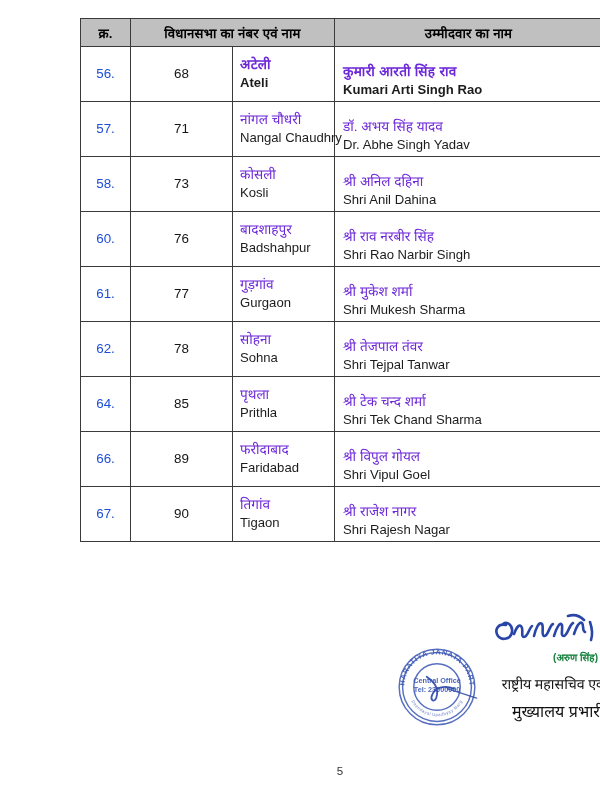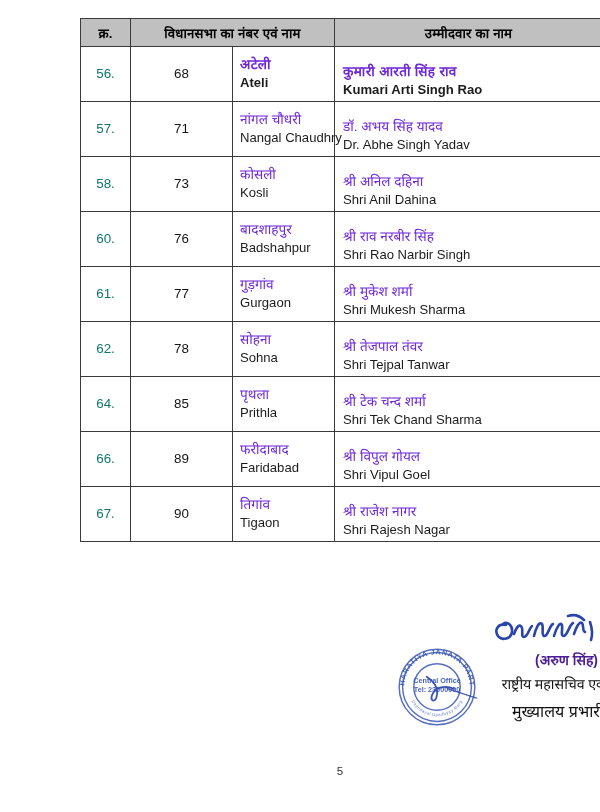--- a/index.html
+++ b/index.html
@@ -51,21 +51,21 @@
   th.h-sn    { width: 49px; }
   th.h-ac    { width: 203px; }
   th.h-cand  { width: 267px; }
 
   tbody tr { height: 46.7px; }
 
   td.c-sn {
     width: 49px;
     text-align: center;
     font-size: 13.4px;
-    color: #0f766e;
+    color: #1d4ed8;
   }
   td.c-num {
     width: 36px;
     text-align: center;
     font-size: 13.4px;
     color: #141414;
   }
   td.c-name {
     width: 167px;
     padding: 2px 0 3px 7px;
@@ -109,23 +109,23 @@
     right: 18px;
     top: 0px;
     width: 112px;
     height: 34px;
   }
 
   .signer-name {
     position: absolute;
     right: 22px;
     top: 38px;
-    font-size: 14px;
+    font-size: 10px;
     font-weight: bold;
-    color: #4c1d95;
+    color: #15803d;
     white-space: nowrap;
   }
   .desig-1 {
     position: absolute;
     right: 16px;
     top: 62px;
     font-size: 14.2px;
     color: #111;
     white-space: nowrap;
     font-family: Liberation Serif, serif;

